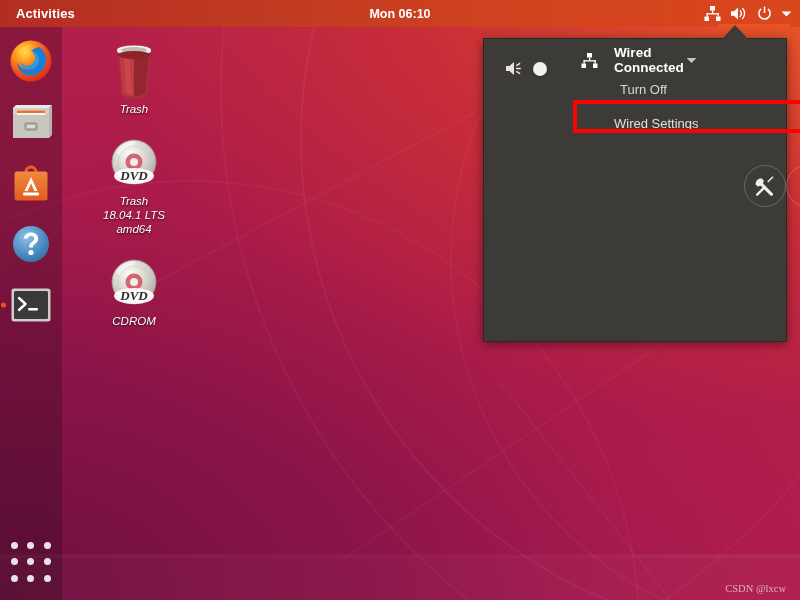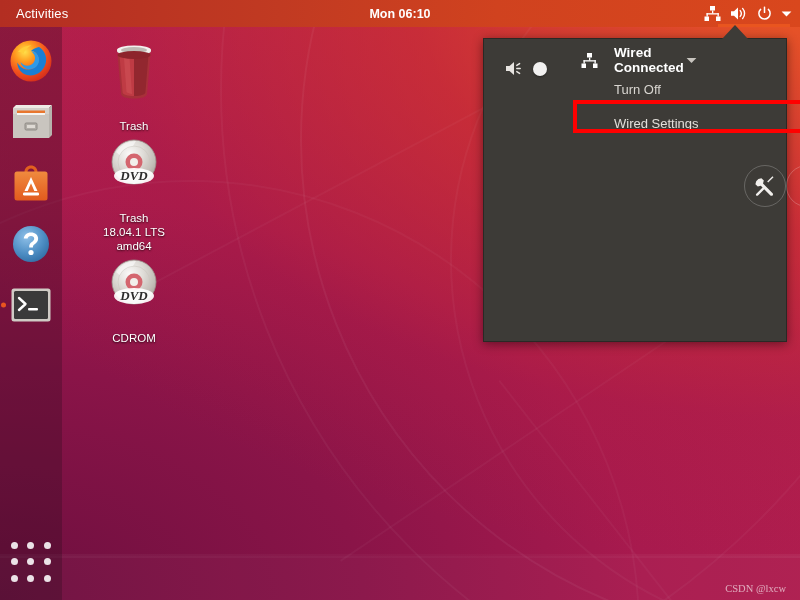--- a/index.html
+++ b/index.html
@@ -42,21 +42,21 @@
   }
 
   
   #topbar {
     position:absolute; left:0; top:0; width:800px; height:27px;
     background:linear-gradient(90deg, #b32e22 0%, #c13a22 35%, #d0421f 62%, #d9471d 100%);
     display:flex; align-items:center; z-index:40;
     color:#fff; font-size:12.5px;
   }
   #activities {
-    font-weight:normal; font-size:13px; color:#ffffff;
+    font-weight:bold; font-size:13px; color:#ffffff;
     padding:2px 10px; margin-left:6px; border-radius:4px;
     letter-spacing:0.1px;
   }
   #clock {
     position:absolute; left:0; right:0; text-align:center;
     font-weight:bold; font-size:12.5px; color:#ffffff; pointer-events:none;
   }
   #sysarea {
     position:absolute; right:8px; top:0; height:27px;
     display:flex; align-items:center; gap:9px;
@@ -91,22 +91,22 @@
     width:7px; height:7px; border-radius:50%;
     background:rgba(255,255,255,0.88);
   }
 
   
   .desk-icon {
     position:absolute; width:112px;
     display:flex; flex-direction:column; align-items:center; z-index:10;
   }
   .desk-label {
-    margin-top:19px; color:#ffffff; font-size:11.5px; text-align:center;
-    line-height:14px; text-shadow:0 1px 2px rgba(0,0,0,0.75);
+    margin-top:2px; color:#ffffff; font-size:11.5px; text-align:center;
+    line-height:14px; text-shadow:0 1px 2px rgba(0,0,0,0.75);font-style:italic;
   }
   #icon-trash { left:78px; top:42px; }
   #icon-ubuntu { left:78px; top:136px; }
   #icon-cdrom { left:78px; top:256px; }
 
   
   #sysmenu {
     position:absolute; left:483px; top:38px; width:304px; height:304px;
     background:#3d3b37; border:1px solid #2a2825;
     box-shadow:0 2px 10px rgba(0,0,0,0.45); z-index:50;
@@ -150,21 +150,21 @@
   .row {
     display:flex; align-items:center; height:28px; padding:0 18px;
     color:#d9d6d1; font-size:13px; cursor:default;
   }
   .row .ricon { width:26px; display:flex; align-items:center; justify-content:center; }
   .row .rlabel { margin-left:12px; flex:1; }
   .row .rchev { width:16px; display:flex; align-items:center; justify-content:center; }
   #net-title { height:30px; }
   #net-title .rlabel { color:#ffffff; font-weight:bold; font-size:13.5px; }
   #net-turnoff { padding-left:56px; }
-  #net-turnoff .rlabel { color:#d9d6d1; font-size:13px; margin-left:0; }
+  #net-turnoff .rlabel { color:#d9d6d1; font-size:13px; margin-left:6px; }
   #net-settings-wrap {
     position:relative; height:28px;
   }
   #net-settings {
     position:absolute; left:0; top:0; width:100%; height:28px;
     padding-left:56px; display:flex; align-items:flex-end;
     color:#e2dfda; font-size:13px;
   }
   #highlight-box {
     position:absolute; left:15px; top:-3px; width:275px; height:33px;

